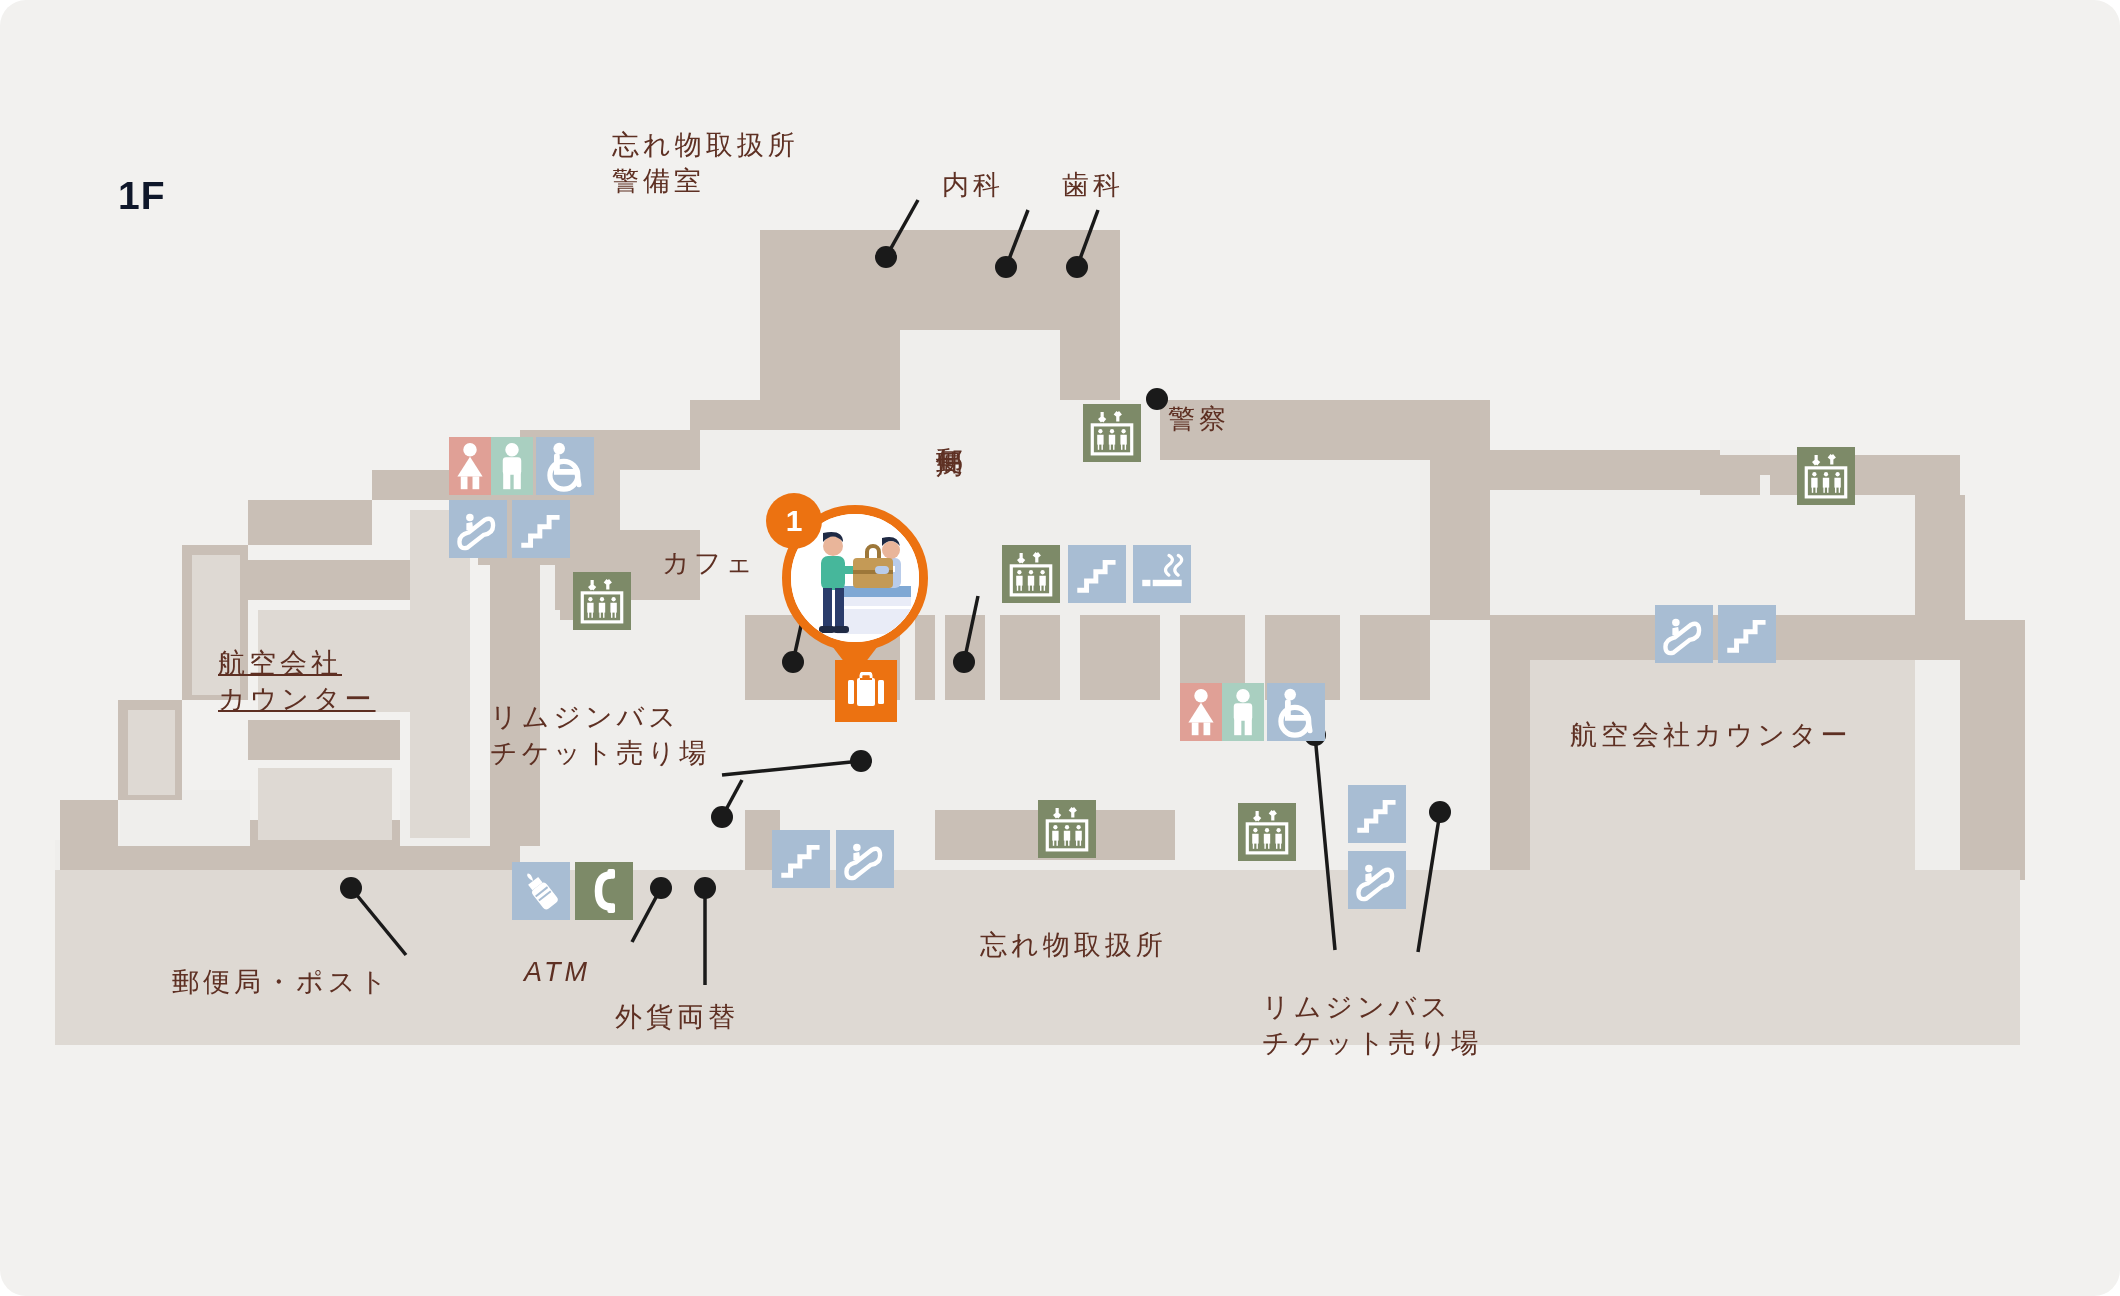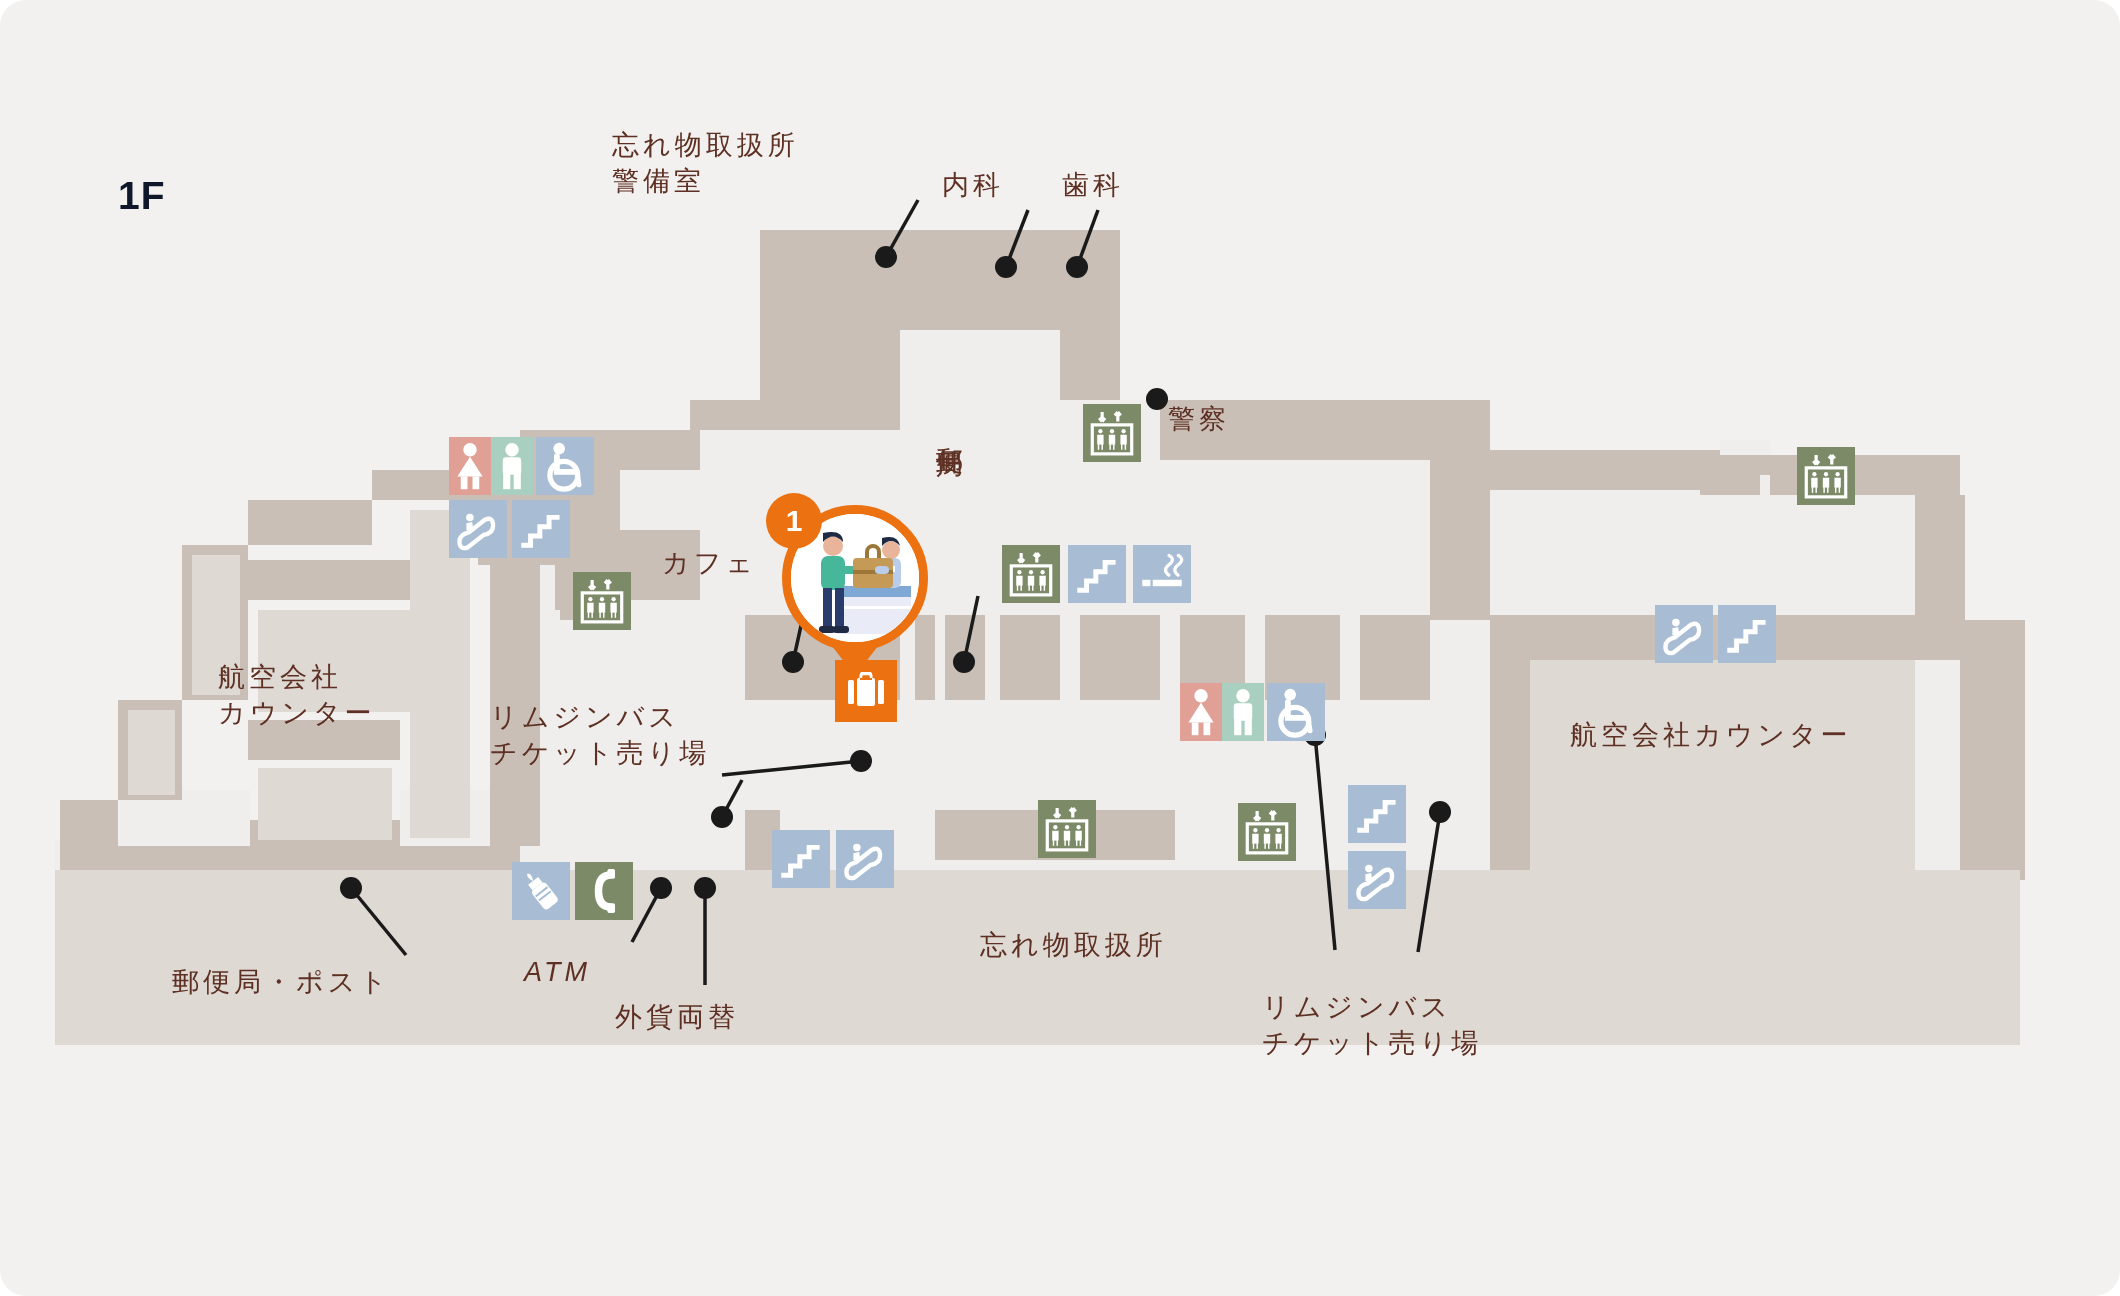--- a/index.html
+++ b/index.html
@@ -525,21 +525,21 @@
     </div>
 
   <div id="labels-layer">
       <div class="map-label" style="left: 612px; top: 128px;">忘れ物取扱所
 警備室</div>
       <div class="map-label" style="left: 942px; top: 168px;">内科</div>
       <div class="map-label" style="left: 1062px; top: 168px;">歯科</div>
       <div class="map-label" style="left: 1168px; top: 375px; margin-top: 27px;">警察</div>
       <div class="map-label" style="left: 662px; top: 530px; margin-top: 16px;">カフェ</div>
       <div class="map-label vertical" style="left: 935px; top: 425px;">郵便局</div>
-      <div class="map-label" style="left: 218px; top: 660px;">航空会社
+      <div class="map-label" style="left: 218px; top: 646px; text-decoration: underline;">航空会社
 カウンター</div>
       <div class="map-label" style="left: 490px; top: 700px;">リムジンバス
 チケット売り場</div>
       <div class="map-label" style="left: 172px; top: 965px;">郵便局・ポスト</div>
       <div class="map-label" style="left: 524px; top: 955px; font-style: italic;">ATM</div>
       <div class="map-label" style="left: 615px; top: 1000px;">外貨両替</div>
       <div class="map-label" style="left: 980px; top: 928px;">忘れ物取扱所</div>
       <div class="map-label" style="left: 1262px; top: 990px;">リムジンバス
 チケット売り場</div>
       <div class="map-label" style="left: 1570px; top: 718px;">航空会社カウンター</div>

